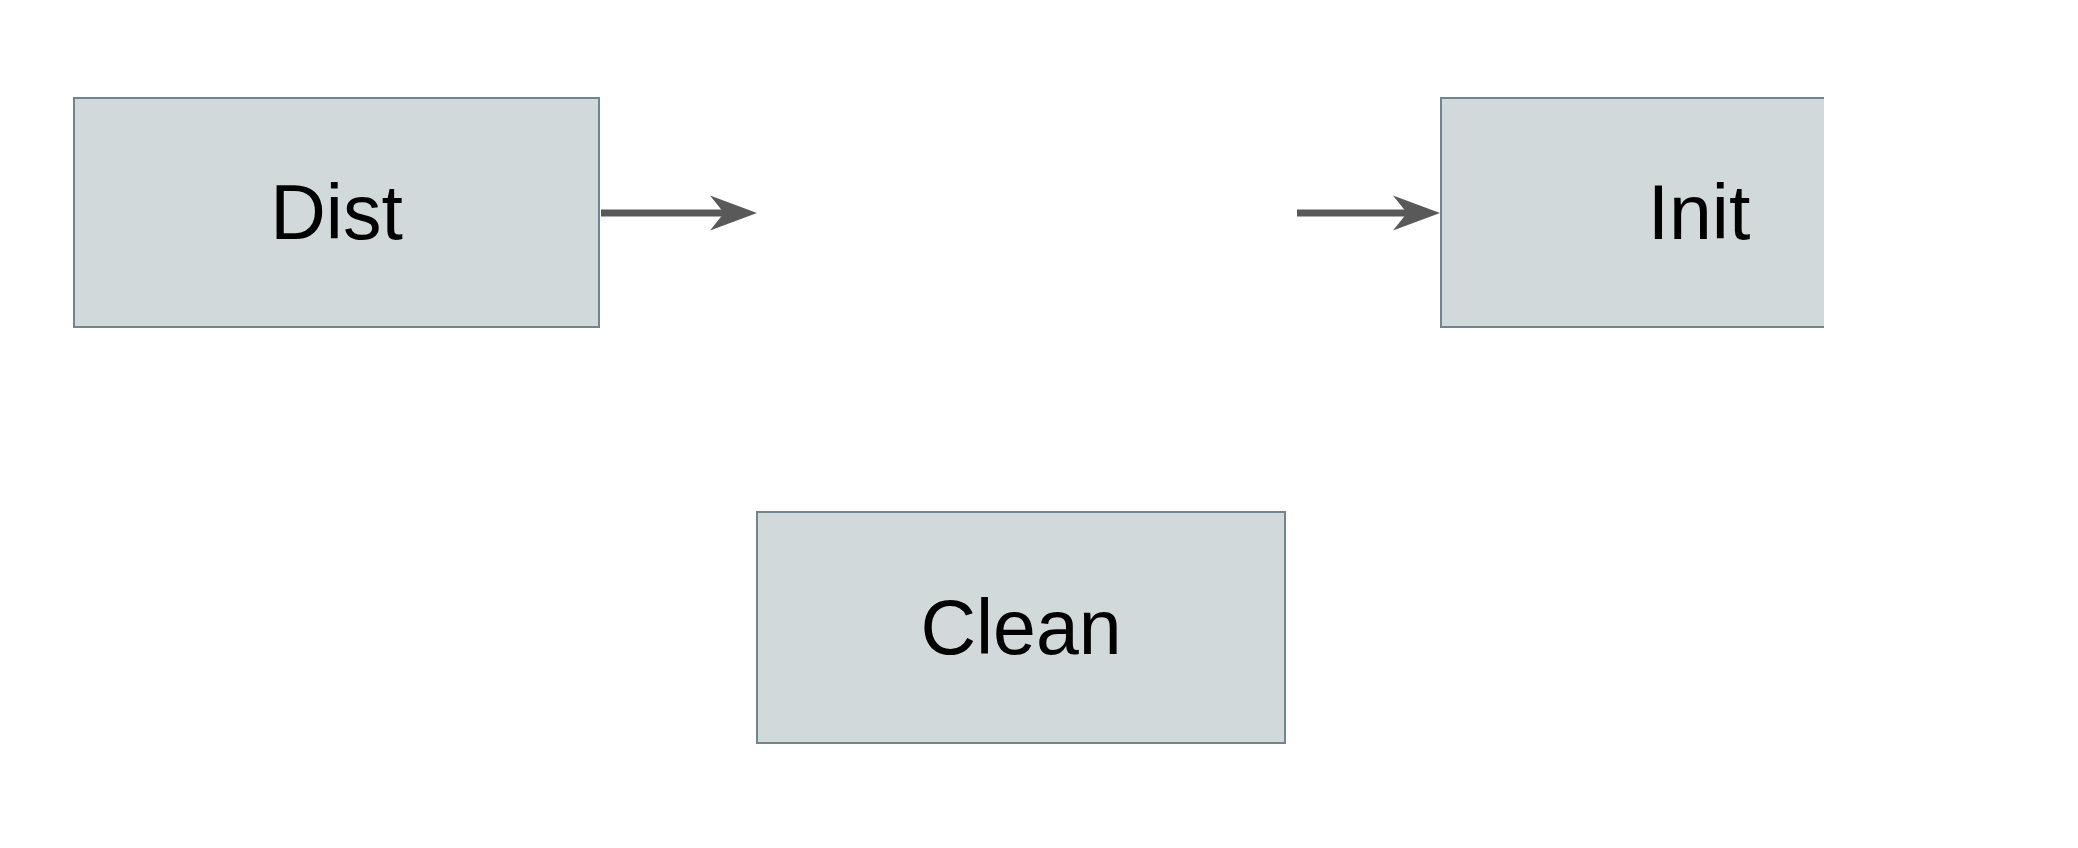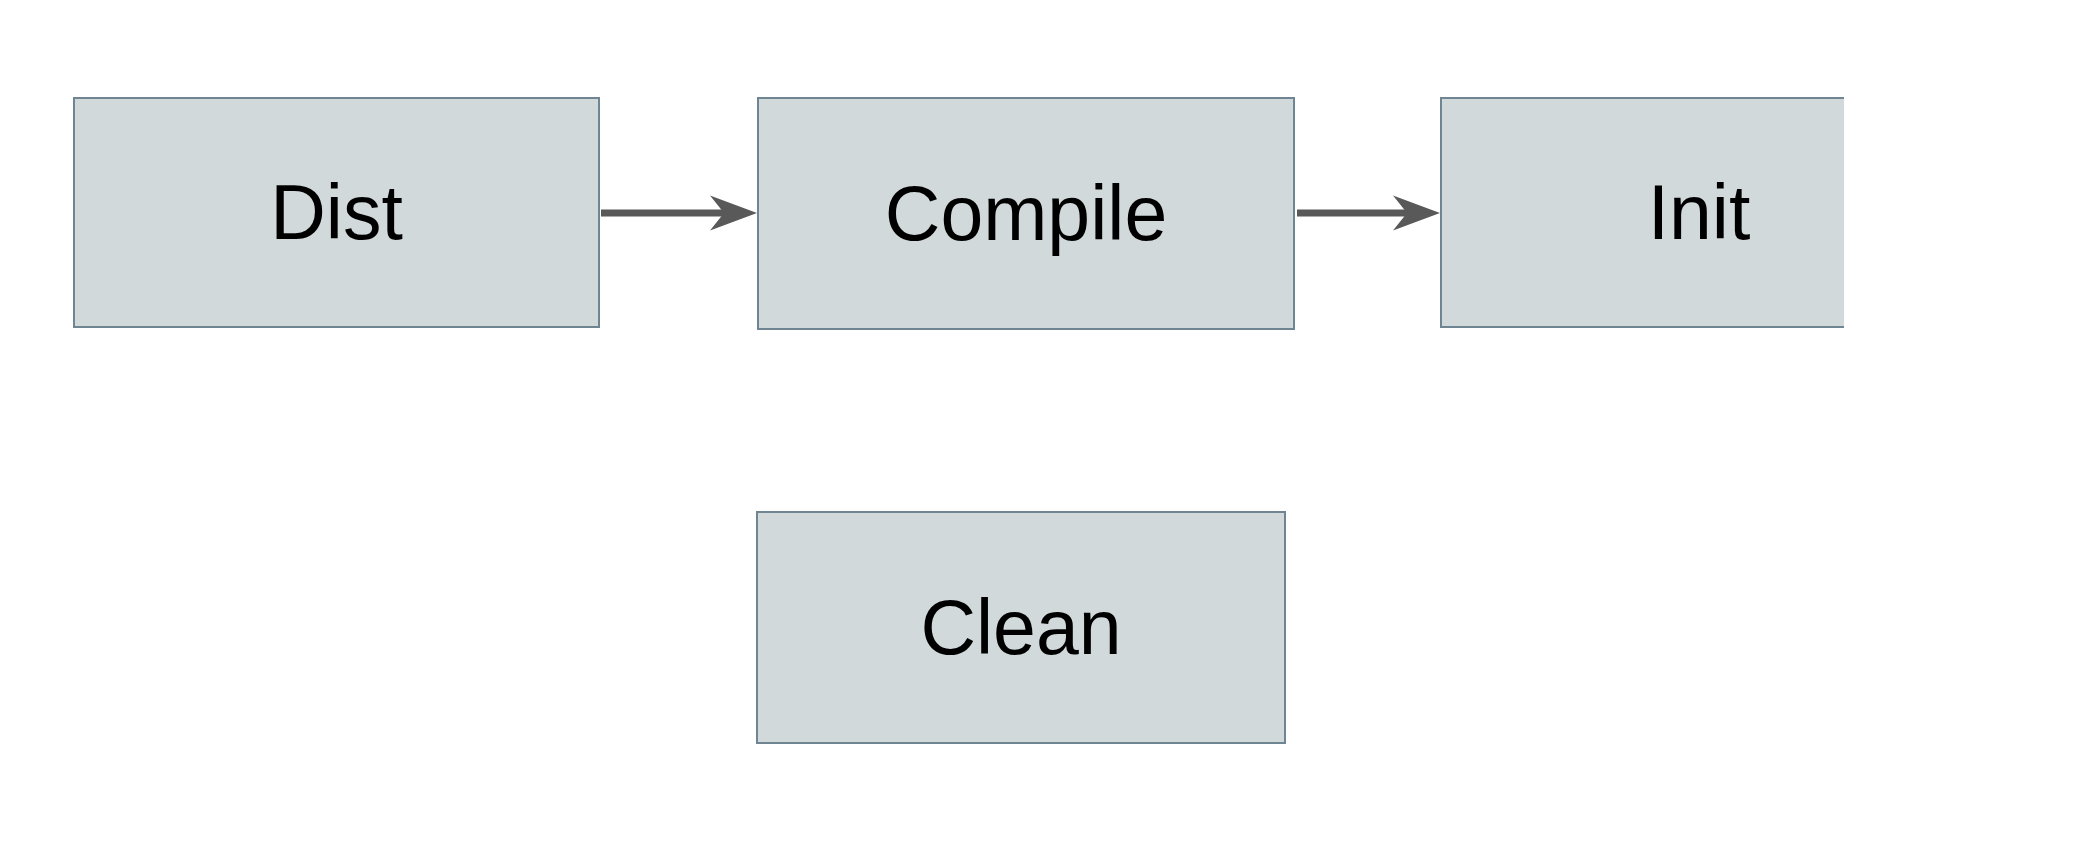--- a/index.html
+++ b/index.html
@@ -7,21 +7,20 @@
     padding: 0;
     background: #ffffff;
     font-family: "Liberation Sans", sans-serif;
   }
   .canvas {
     position: relative;
     width: 1824px;
     height: 848px;
     background: var(--background, #ffffff);
     overflow: hidden;
-    padding-left: 20px;
   }
   .node {
     position: absolute;
     box-sizing: border-box;
     background: var(--node-fill, #d2d9db);
     border: 2px solid var(--node-border, #6f8591);
     display: flex;
     align-items: center;
     justify-content: center;
     font-size: 77px;
@@ -68,23 +67,20 @@
     <g>
       <line class="edge-line" x1="1297" y1="213" x2="1410" y2="213"></line>
       <path class="edge-head" d="M 1440,213 L 1393,195.5 L 1407,213 L 1393,230.5 Z"></path>
     </g>
   </svg>
 
   <div class="node node-dist">
     <span>Dist</span>
   </div>
 
-  <div class="node node-compile">
-    <span>Compile</span>
-  </div>
 
   <div class="node node-clean">
     <span>Clean</span>
   </div>
 
   <div class="node node-init">
     <span>Init</span>
   </div>
 
 </div>

